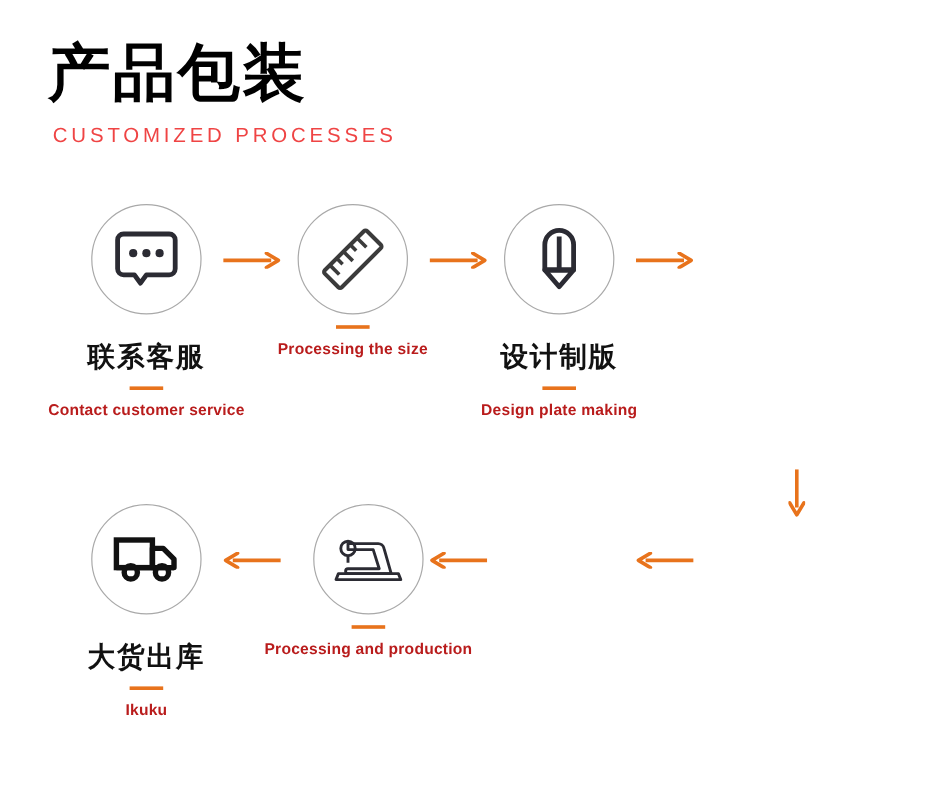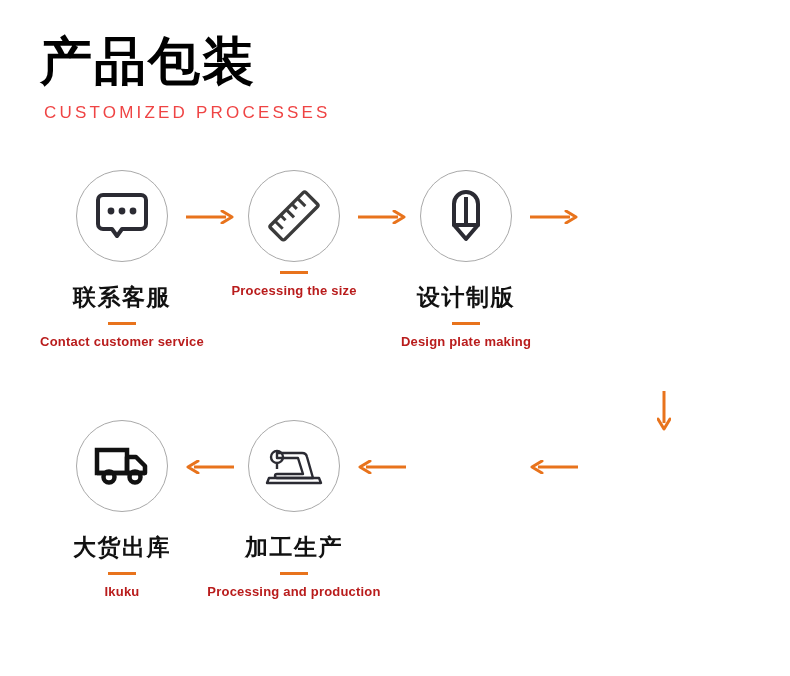--- a/index.html
+++ b/index.html
@@ -49,20 +49,21 @@
     width: 790px;
   }
   .row {
     position: relative;
     display: flex;
     width: 790px;
     height: 215px;
   }
   .row.row-2 {
     margin-top: 35px;
+    gap: 13px;
   }
   .step {
     width: 172px;
     display: flex;
     flex-direction: column;
     align-items: center;
     position: relative;
   }
   .step-1 { margin-left: 36px; }
 
@@ -238,21 +239,20 @@
       <div class="circle">
         <span>
           <svg width="62" height="46" viewBox="0 0 62 46">
             <path d="M14 10 H39 a5 5 0 0 1 5 4 L50 35 H14 a2 2 0 0 1 0 -4 H40 L35 15 H14 Z" fill="none" stroke="#2b2b33" stroke-width="2.4" stroke-linejoin="round"></path>
             <circle cx="14" cy="14" r="6" fill="none" stroke="#2b2b33" stroke-width="2.4"></circle>
             <line x1="14" y1="20" x2="14" y2="26" stroke="#2b2b33" stroke-width="2.4"></line>
             <path d="M6 35 H56 L58 40 H4 Z" fill="none" stroke="#2b2b33" stroke-width="2.4" stroke-linejoin="round"></path>
           </svg>
         </span>
       </div>
-      <div class="label-cn">加工生产</div>
       <div class="divider"></div>
       <div class="label-en">Processing and production</div>
     </div>
 
     <span class="arrow-h b1">
       <svg width="48" height="14" viewBox="0 0 48 14">
         <line x1="8" y1="7" x2="48" y2="7" stroke="#e8731c" stroke-width="3"></line>
         <path d="M12 1 L2 7 L12 13" fill="none" stroke="#e8731c" stroke-width="3" stroke-linecap="round" stroke-linejoin="round"></path>
       </svg>
     </span>

